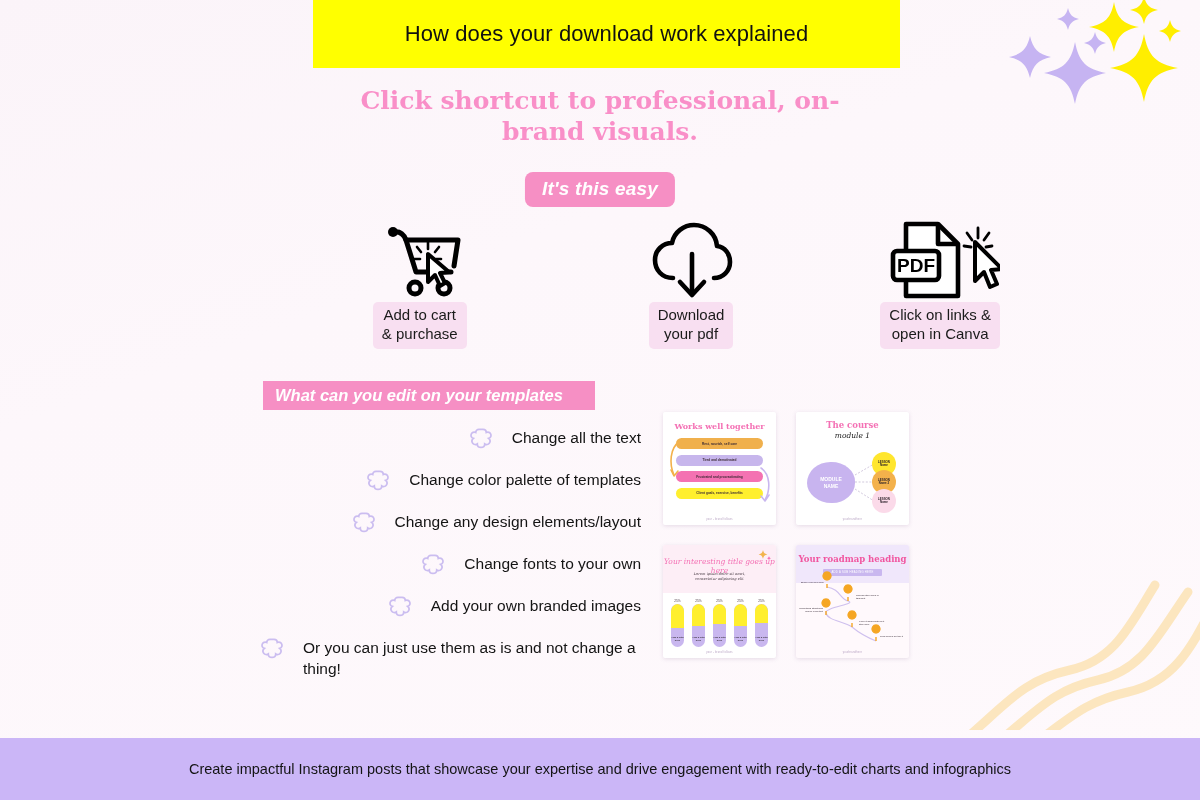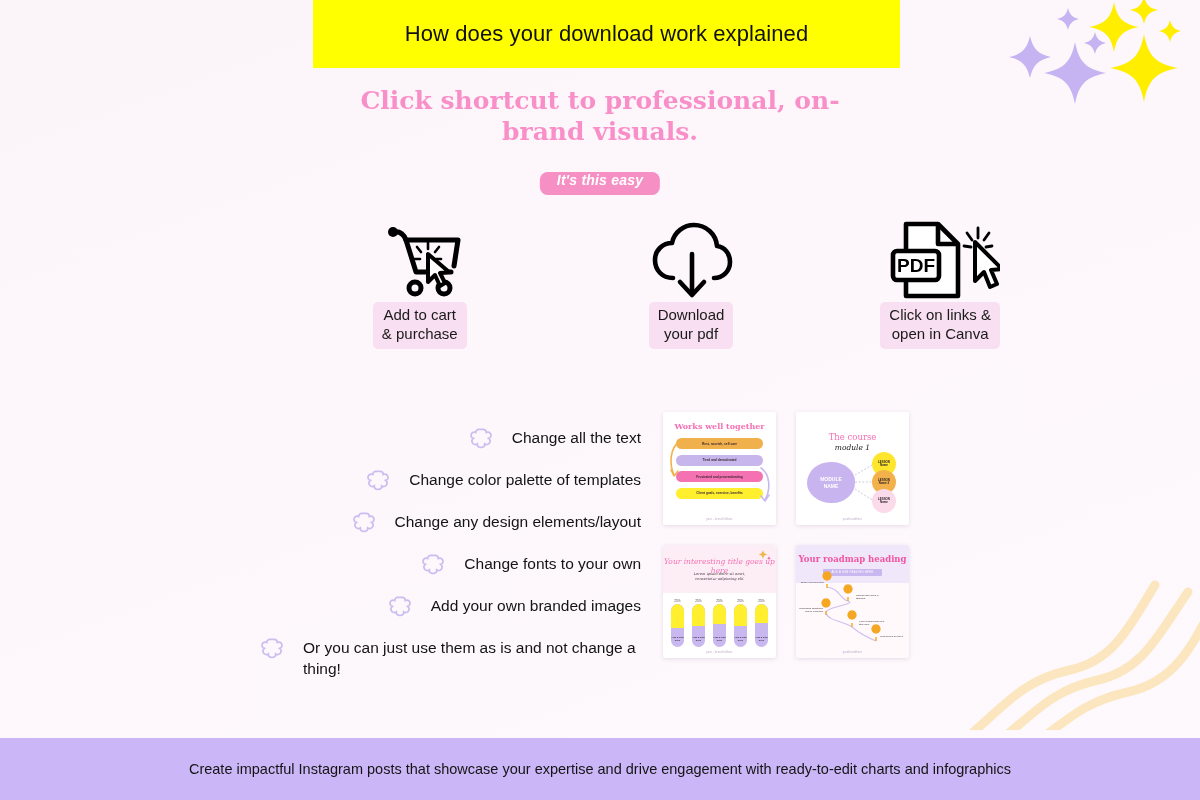--- a/index.html
+++ b/index.html
@@ -26,21 +26,21 @@
     position:absolute;left:0;right:0;top:86px;text-align:center;
     font-family:"DejaVu Serif","Liberation Serif",serif;
     font-weight:700;font-size:25px;line-height:1.22;color:#f98fc8;
   }
   .subtitle .l{display:block;}
 
   
   .easy-pill{
     position:absolute;left:50%;transform:translateX(-50%);top:172px;
     background:#f68fc4;color:#fff;border-radius:8px;
-    padding:0 17px 7px;font-size:14px;font-weight:700;font-style:italic;
+    padding:6px 17px 7px;font-size:19px;font-weight:700;font-style:italic;
     letter-spacing:.2px;
   }
 
   
   .steps{position:absolute;left:200px;top:216px;width:800px;height:140px;display:flex;}
   .step{flex:1;display:flex;flex-direction:column;align-items:flex-end;}
   .step-icon{height:86px;display:flex;align-items:flex-end;justify-content:center;}
   .step-label{
     background:#f8dff1;border-radius:5px;
     padding:4px 9px 5px;text-align:center;font-size:15px;line-height:1.25;color:#1a1a1a;
@@ -72,22 +72,22 @@
 
   
   .t1-title{text-align:center;font-family:"DejaVu Serif",serif;font-weight:700;
     font-size:8px;color:#f470b4;margin-top:9px;}
   .t1-pills{margin:7px 13px 0;display:flex;flex-direction:column;gap:5.5px;}
   .t1-pill{height:11px;border-radius:6px;display:flex;align-items:center;justify-content:center;
     font-size:3.2px;color:#3b2a33;font-weight:700;}
   .t1-arrow{position:absolute;}
 
   
-  .t2-title{text-align:center;font-family:"DejaVu Serif",serif;font-weight:400;
-    font-size:8.5px;color:#f470b4;margin-top:20px;}
+  .t2-title{text-align:center;font-family:"DejaVu Serif",serif;font-weight:700;
+    font-size:8.5px;color:#f470b4;margin-top:8px;}
   .t2-sub{text-align:center;font-family:"DejaVu Serif",serif;font-style:italic;
     font-size:7.5px;color:#1c1c1c;margin-top:1px;}
   .t2-blob{position:absolute;left:11px;top:50px;width:48px;height:41px;background:#c8b4ef;
     border-radius:50% 50% 48% 52%/52% 48% 50% 50%;display:flex;align-items:center;
     justify-content:center;text-align:center;color:#fff;font-size:5px;font-weight:700;line-height:1.25;}
   .t2-circ{position:absolute;border-radius:50%;display:flex;align-items:center;
     justify-content:center;text-align:center;font-size:2.9px;font-weight:700;color:#2a2028;line-height:1.2;}
 
   
   .t3-band{position:absolute;left:0;right:0;top:0;height:48px;background:#fdeef6;}
@@ -209,20 +209,23 @@
           </g>
           <path d="M85 24 L85 63 L94 54 L100 69 L107 66 L101 52 L112 51 Z" fill="#fff" stroke="#000" stroke-width="4" stroke-linejoin="round"></path>
         </svg>
       </div>
       <div class="step-label">Click on links &amp;
 open in Canva</div>
     </div>
 
   </div>
 
+  <div class="sec-header">
+    <span>What can you edit on your templates</span>
+  </div>
 
   <div class="features">
     <div class="feature">
       <span class="bullet">
         <svg width="26" height="26" viewBox="0 0 26 26">
             <path d="M13 3.4c2.1 0 3.3 1.5 3.3 3 1.9-.8 3.9.1 4.5 1.9.6 1.8-.4 3.6-2.2 4.1 1.5 1.2 1.8 3.3.7 4.8-1.1 1.5-3.2 1.8-4.6.7 0 2-1.6 3.5-3.7 3.5s-3.7-1.5-3.7-3.5c-1.4 1.1-3.5.8-4.6-.7-1.1-1.5-.8-3.6.7-4.8-1.8-.5-2.8-2.3-2.2-4.1.6-1.8 2.6-2.7 4.5-1.9 0-1.5 1.2-3 3.3-3z" fill="none" stroke="#cbbdf0" stroke-width="1.7"></path>
           </svg>
       </span>
       <span class="ftxt">Change all the text</span>
     </div>

